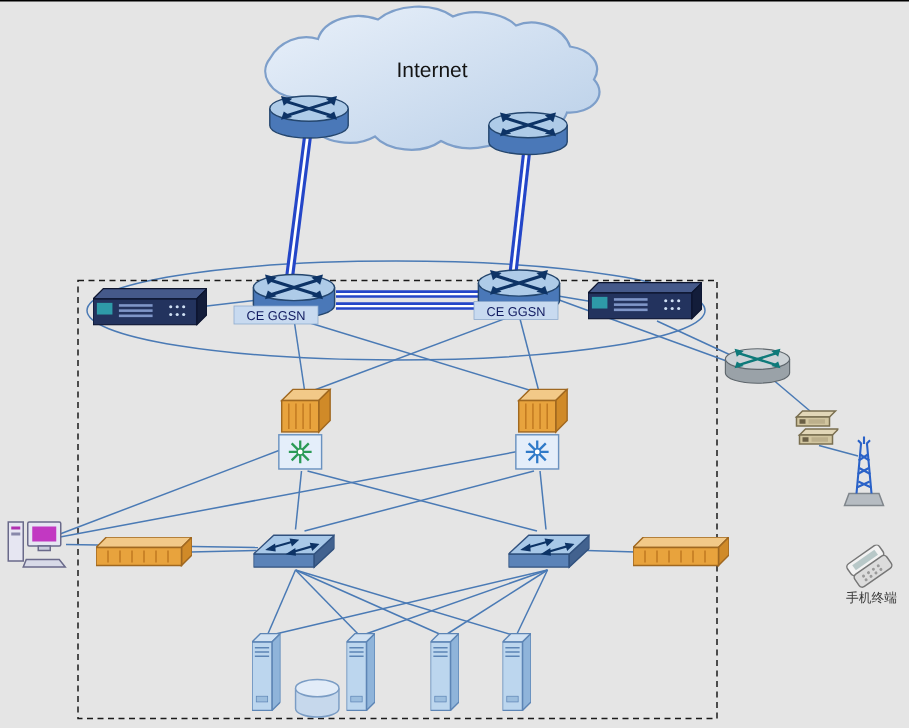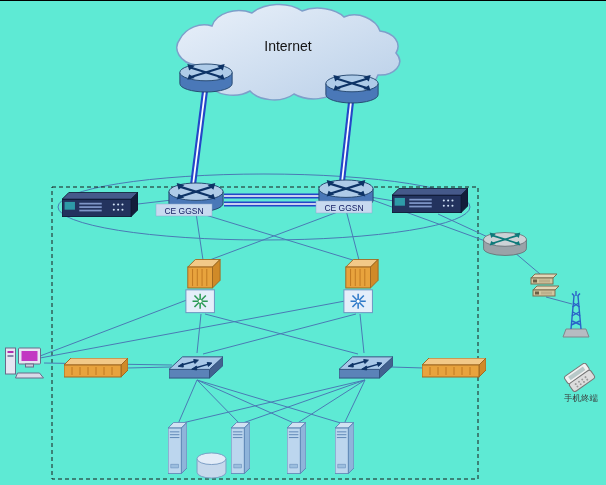--- a/index.html
+++ b/index.html
@@ -1,19 +1,19 @@
 <!DOCTYPE html>
 <html><head>
 <meta charset="utf-8">
 <style>
   html,body{margin:0;padding:0;background:#fff;}
   .canvas{
     position:relative;
     width:606px;height:485px;
-    background:#5eead4;
+    background:#e5e5e5;
     border-top:1px solid #000;
     font-family:"Liberation Sans", sans-serif;
     overflow:hidden;
   }
   svg text{font-family:"Liberation Sans", sans-serif;}
 </style>
 </head>
 <body>
 
 <div class="canvas">

